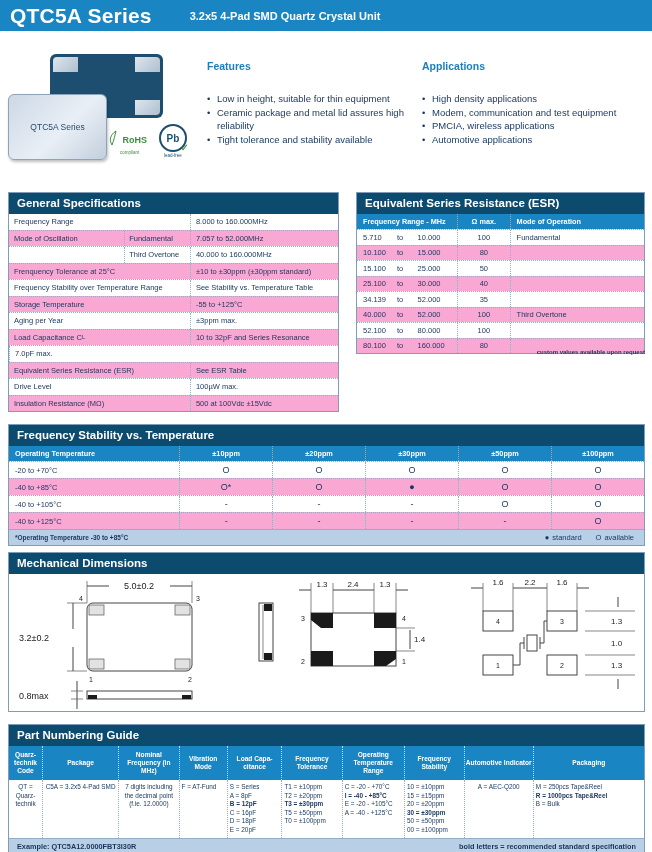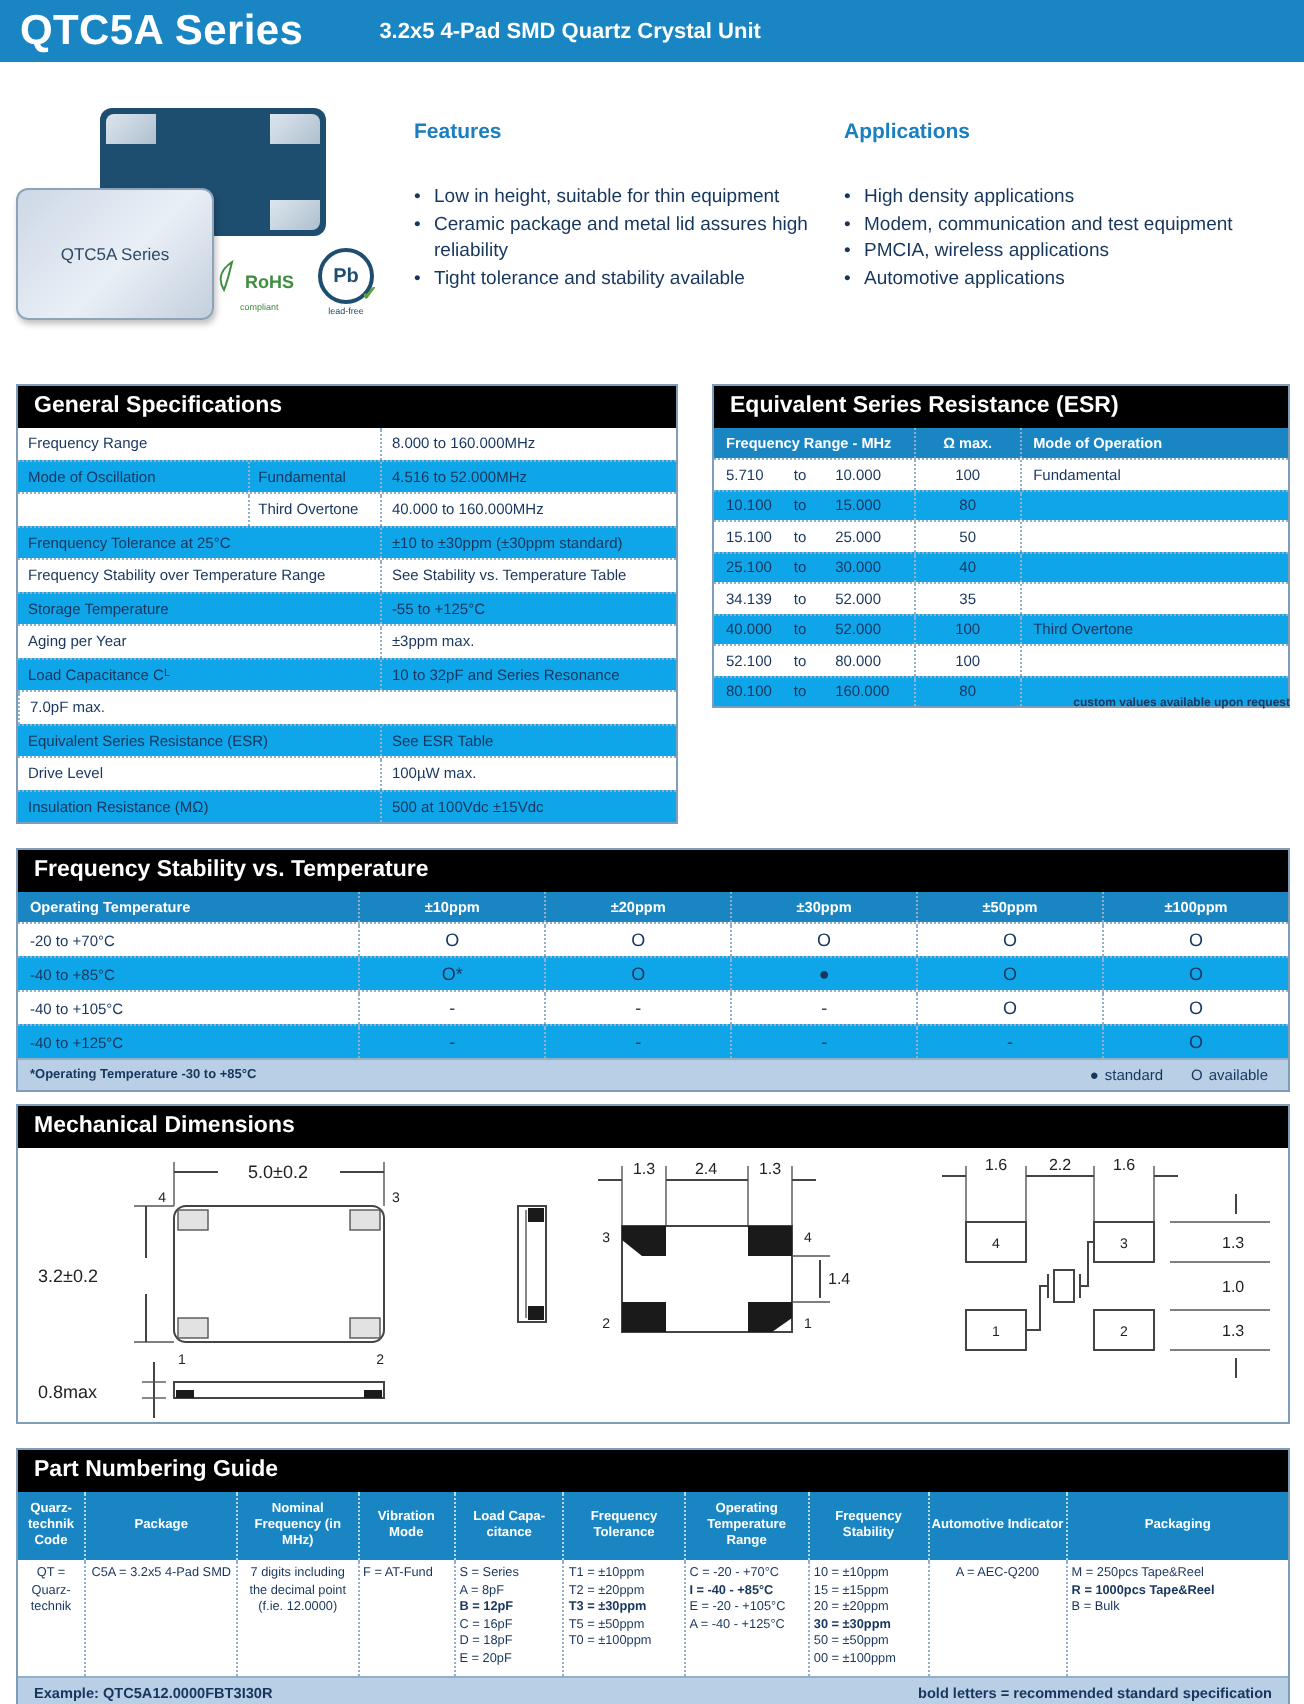--- a/index.html
+++ b/index.html
@@ -35,25 +35,25 @@
   .pb-check{position:absolute;right:-4px;bottom:-3px;color:#5aa13c;font-size:10px;font-weight:bold;}
   .pb-sub{font-size:4.5px;color:#1d4e70;display:block;margin-top:1px;}
   .list-block{position:absolute;top:14px;}
   .features{left:207px;width:212px;}
   .applications{left:422px;width:226px;}
   .lb-title{font-size:10.5px;font-weight:bold;color:#1a7fc0;margin-bottom:20px;}
   .lb-item{font-size:9.5px;color:#17365d;line-height:13.5px;display:flex;}
   .lb-item .bullet{width:10px;flex:none;}
   
   .sec{position:absolute;border:1px solid #7f9db8;background:#fff;box-sizing:border-box;}
-  .sec-title{background:#000000;color:#fff;font-weight:bold;font-size:11.5px;padding:3px 8px 4px 8px;height:14px;line-height:14px;}
+  .sec-title{background:#0c4a6e;color:#fff;font-weight:bold;font-size:11.5px;padding:3px 8px 4px 8px;height:14px;line-height:14px;}
   
   .gs-row{display:flex;height:15.5px;align-items:stretch;font-size:7.5px;border-top:1px dotted #93aec9;}
   .gs-row:first-child{border-top:none;justify-content:space-between;}
-  .lb-bg{background:#0ea5e9;}
+  .lb-bg{background:#f9a8d4;}
   .gs-cell{display:flex;align-items:center;padding-left:5px;box-sizing:border-box;}
   .gs-label{width:55%;}
   .gs-label-n{width:35%;}
   .gs-sub{width:20%;border-left:1px dotted #93aec9;padding-left:4px;}
   .gs-val{width:45%;border-left:1px dotted #93aec9;}
   sub{font-size:5.5px;}
   
   .esr-h{display:flex;background:#1a85c3;color:#fff;font-weight:bold;font-size:7.3px;height:15px;align-items:center;}
   .esr-row{display:flex;height:14.5px;font-size:7.5px;align-items:center;border-top:1px dotted #93aec9;}
   .esr-row:first-child{border-top:none;}
@@ -174,21 +174,21 @@
 <div class="sec" style="left:8px;top:192px;width:331px;">
   <div class="sec-title">General Specifications</div>
   <div>
     <div class="gs-row">
       <div class="gs-cell gs-label">Frequency Range</div>
       <div class="gs-cell gs-val">8.000 to 160.000MHz</div>
     </div>
     <div class="gs-row lb-bg">
       <div class="gs-cell gs-label-n">Mode of Oscillation</div>
       <div class="gs-cell gs-sub">Fundamental</div>
-      <div class="gs-cell gs-val">4.516 to 52.000MHz</div>
+      <div class="gs-cell gs-val">7.057 to 52.000MHz</div>
     </div>
     <div class="gs-row">
       <div class="gs-cell gs-label-n"></div>
       <div class="gs-cell gs-sub">Third Overtone</div>
       <div class="gs-cell gs-val">40.000 to 160.000MHz</div>
     </div>
     <div class="gs-row lb-bg">
       <div class="gs-cell gs-label">Frenquency Tolerance at 25°C</div>
       <div class="gs-cell gs-val">±10 to ±30ppm (±30ppm standard)</div>
     </div>

